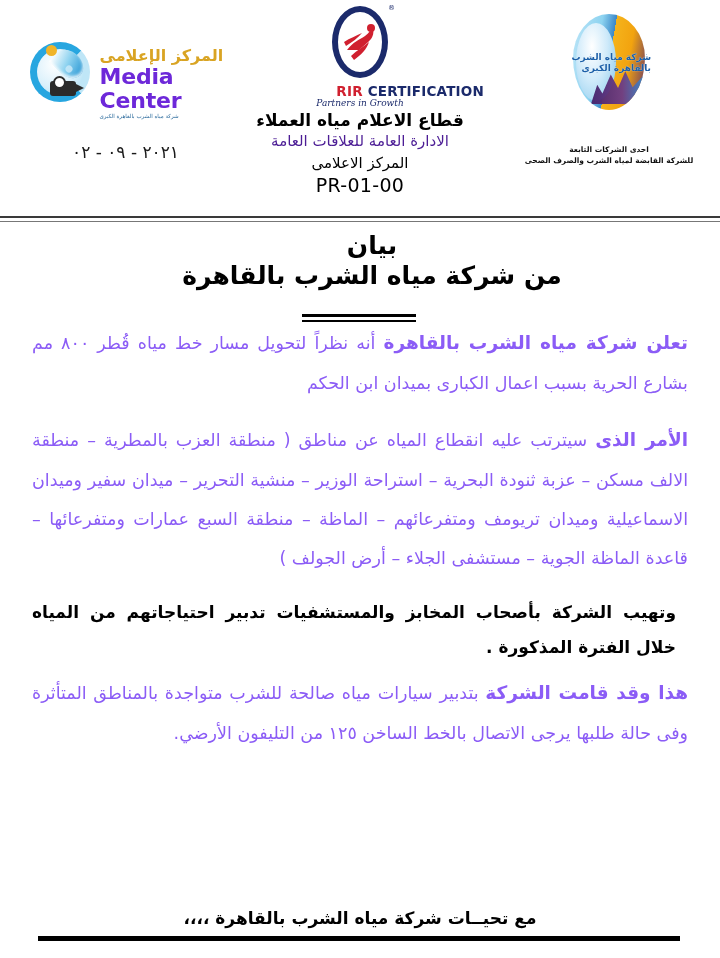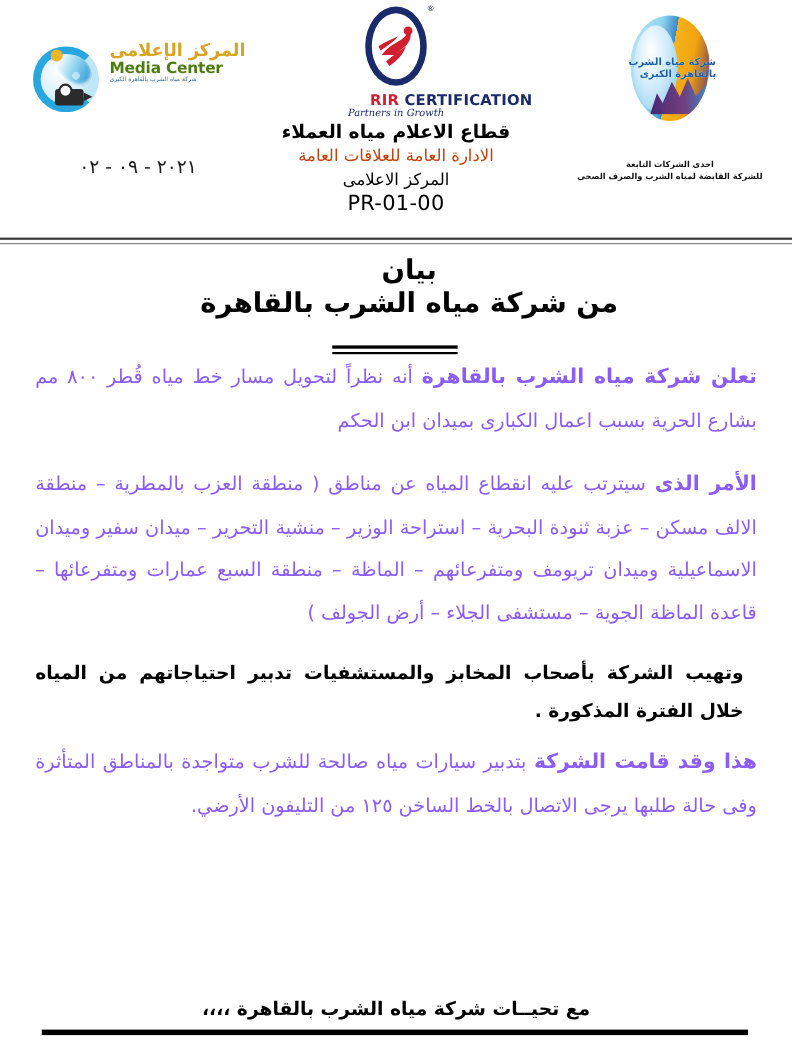--- a/index.html
+++ b/index.html
@@ -120,36 +120,36 @@
     top: -5px;
     width: 9px;
     height: 9px;
     border: 2px solid #2b2b2b;
     border-radius: 50%;
     background: #ffffff;
   }
   .media-words {
     position: absolute;
     left: 74px;
-    top: 0;
+    top: 10px;
     width: 126px;
     text-align: left;
   }
   .media-ar {
     font-size: 16px;
     font-weight: bold;
     color: #d9a423;
     line-height: 1.05;
     direction: rtl;
     letter-spacing: -0.3px;
   }
   .media-en {
-    font-size: 14px;
-    font-weight: bold;
-    color: #4d7c0f;
+    font-size: 22px;
+    font-weight: bold;
+    color: #6d28d9;
     line-height: 1.1;
     letter-spacing: -0.2px;
   }
   .media-sub {
     font-size: 5.5px;
     color: #2f6d9e;
     direction: rtl;
     line-height: 1.1;
     letter-spacing: .1px;
   }
@@ -220,21 +220,21 @@
   }
   .dept-1 {
     font-size: 17px;
     font-weight: bold;
     color: #000;
     margin-top: 2px;
     line-height: 1.25;
   }
   .dept-2 {
     font-size: 15px;
-    color: #c2410c;
+    color: #4c1d95;
     line-height: 1.35;
   }
   .dept-3 {
     font-size: 15px;
     color: #000;
     line-height: 1.5;
   }
   .dept-code {
     font-size: 19px;
     color: #000;

